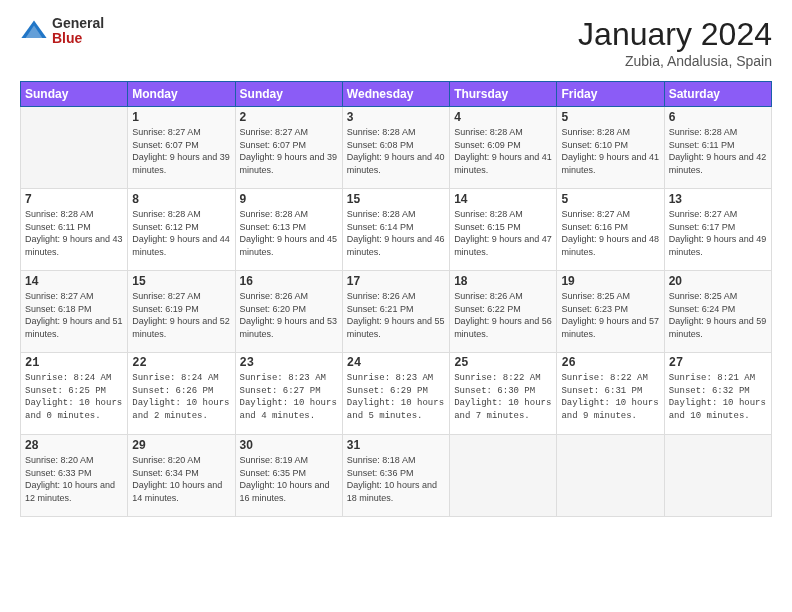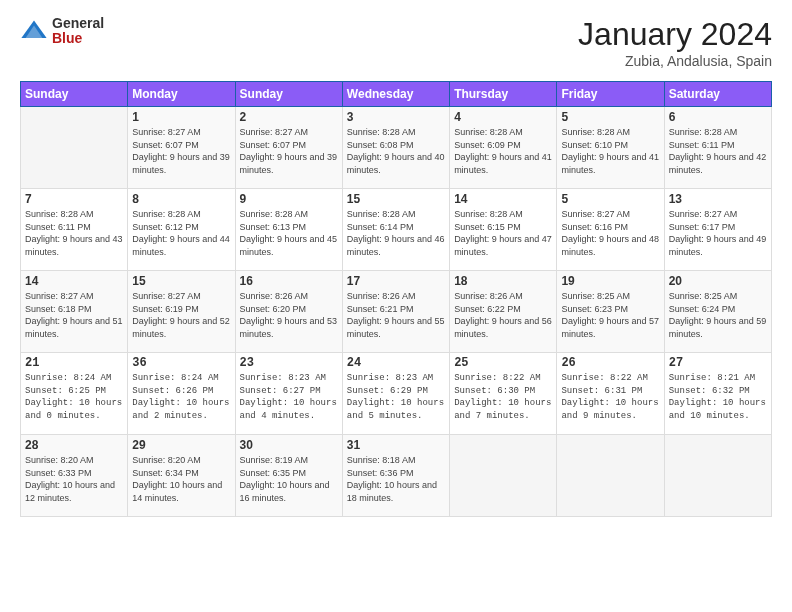--- a/index.html
+++ b/index.html
@@ -230,21 +230,21 @@
             <span class="day-number">20</span>
             <div class="day-detail">Sunrise: 8:25 AM<br>Sunset: 6:24 PM<br>Daylight: 9 hours and 59 minutes.</div>
           </td>
         </tr>
         <tr class="row-4">
           <td>
             <span class="day-number">21</span>
             <div class="day-detail">Sunrise: 8:24 AM<br>Sunset: 6:25 PM<br>Daylight: 10 hours and 0 minutes.</div>
           </td>
           <td>
-            <span class="day-number">36</span>
+            <span class="day-number">22</span>
             <div class="day-detail">Sunrise: 8:24 AM<br>Sunset: 6:26 PM<br>Daylight: 10 hours and 2 minutes.</div>
           </td>
           <td>
             <span class="day-number">23</span>
             <div class="day-detail">Sunrise: 8:23 AM<br>Sunset: 6:27 PM<br>Daylight: 10 hours and 4 minutes.</div>
           </td>
           <td>
             <span class="day-number">24</span>
             <div class="day-detail">Sunrise: 8:23 AM<br>Sunset: 6:29 PM<br>Daylight: 10 hours and 5 minutes.</div>
           </td>

